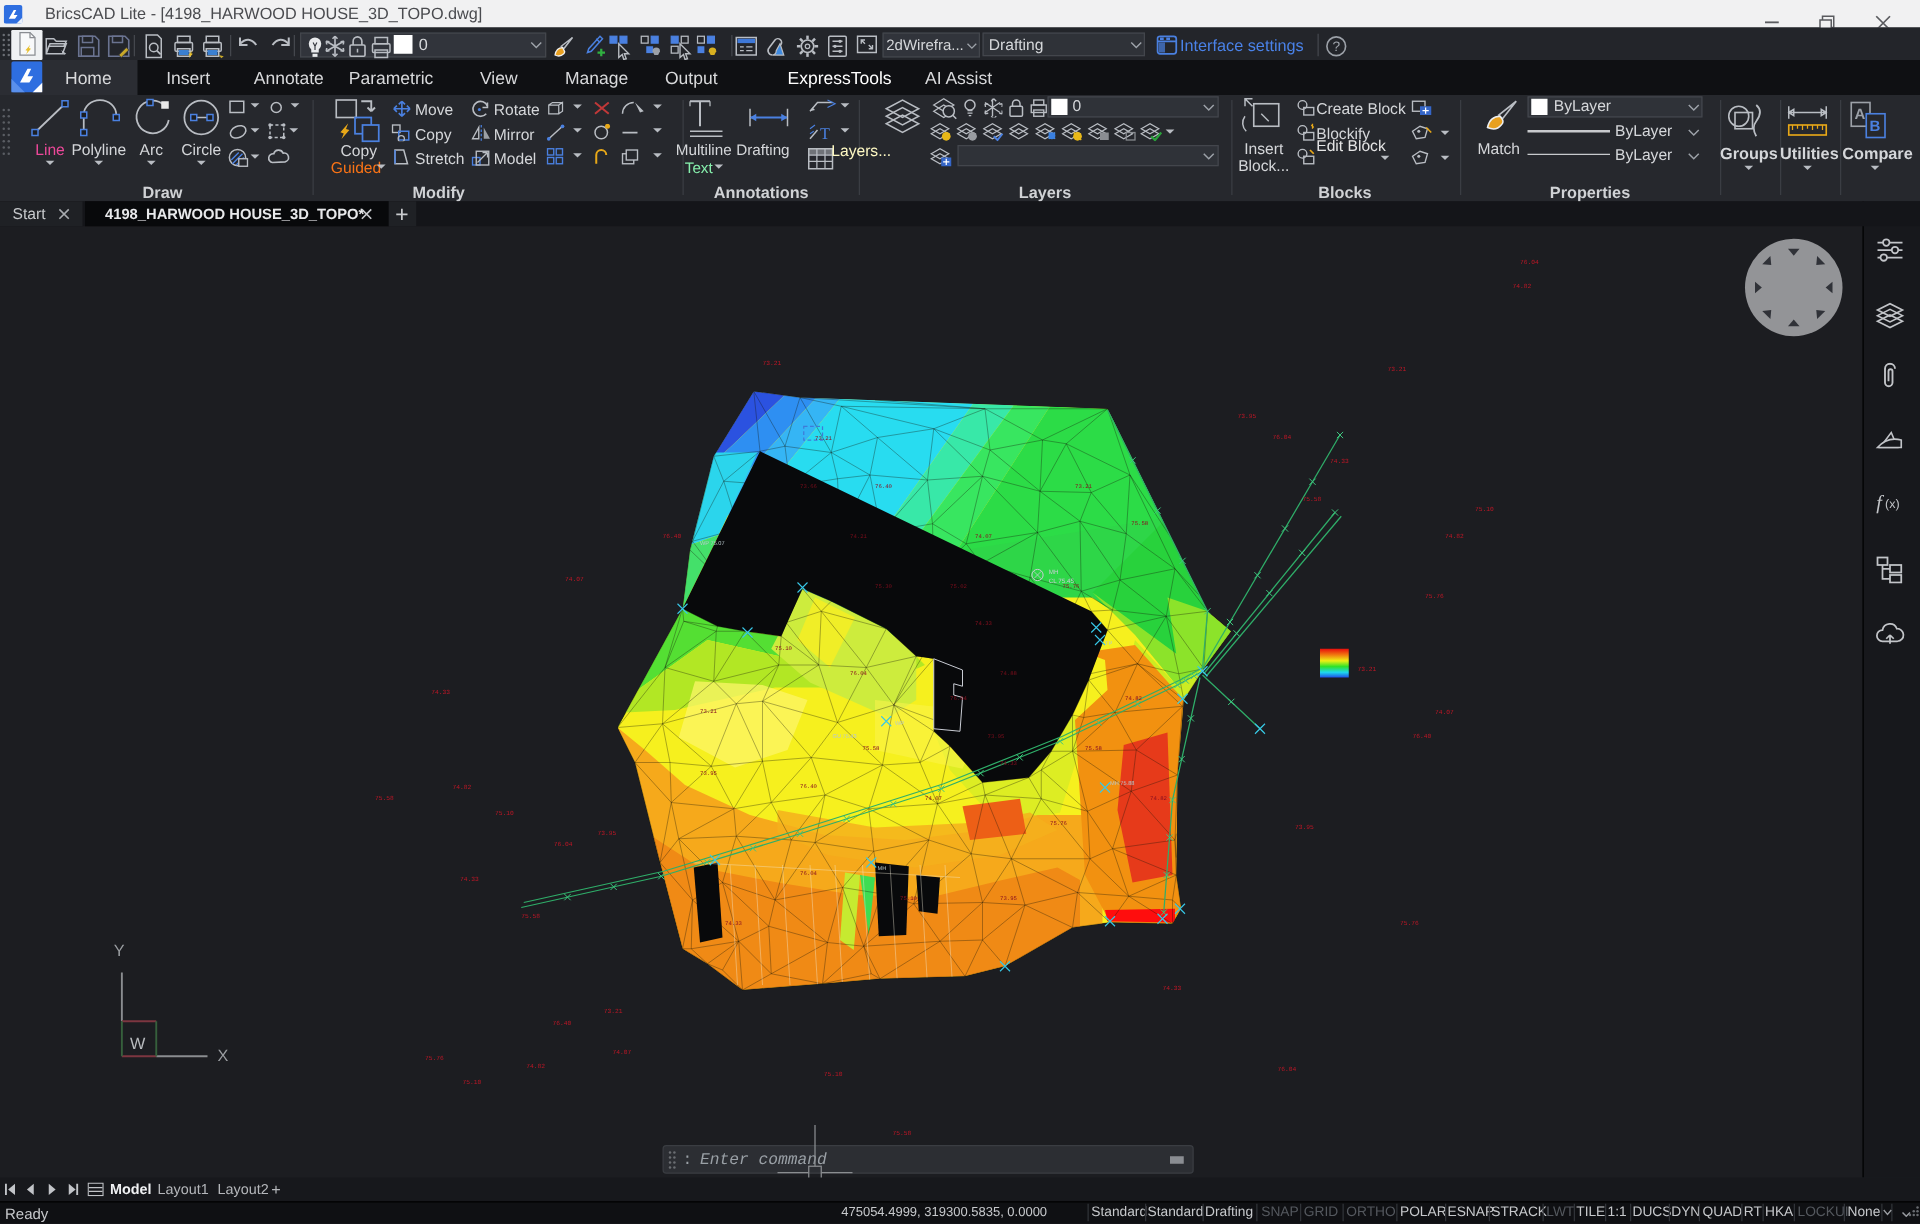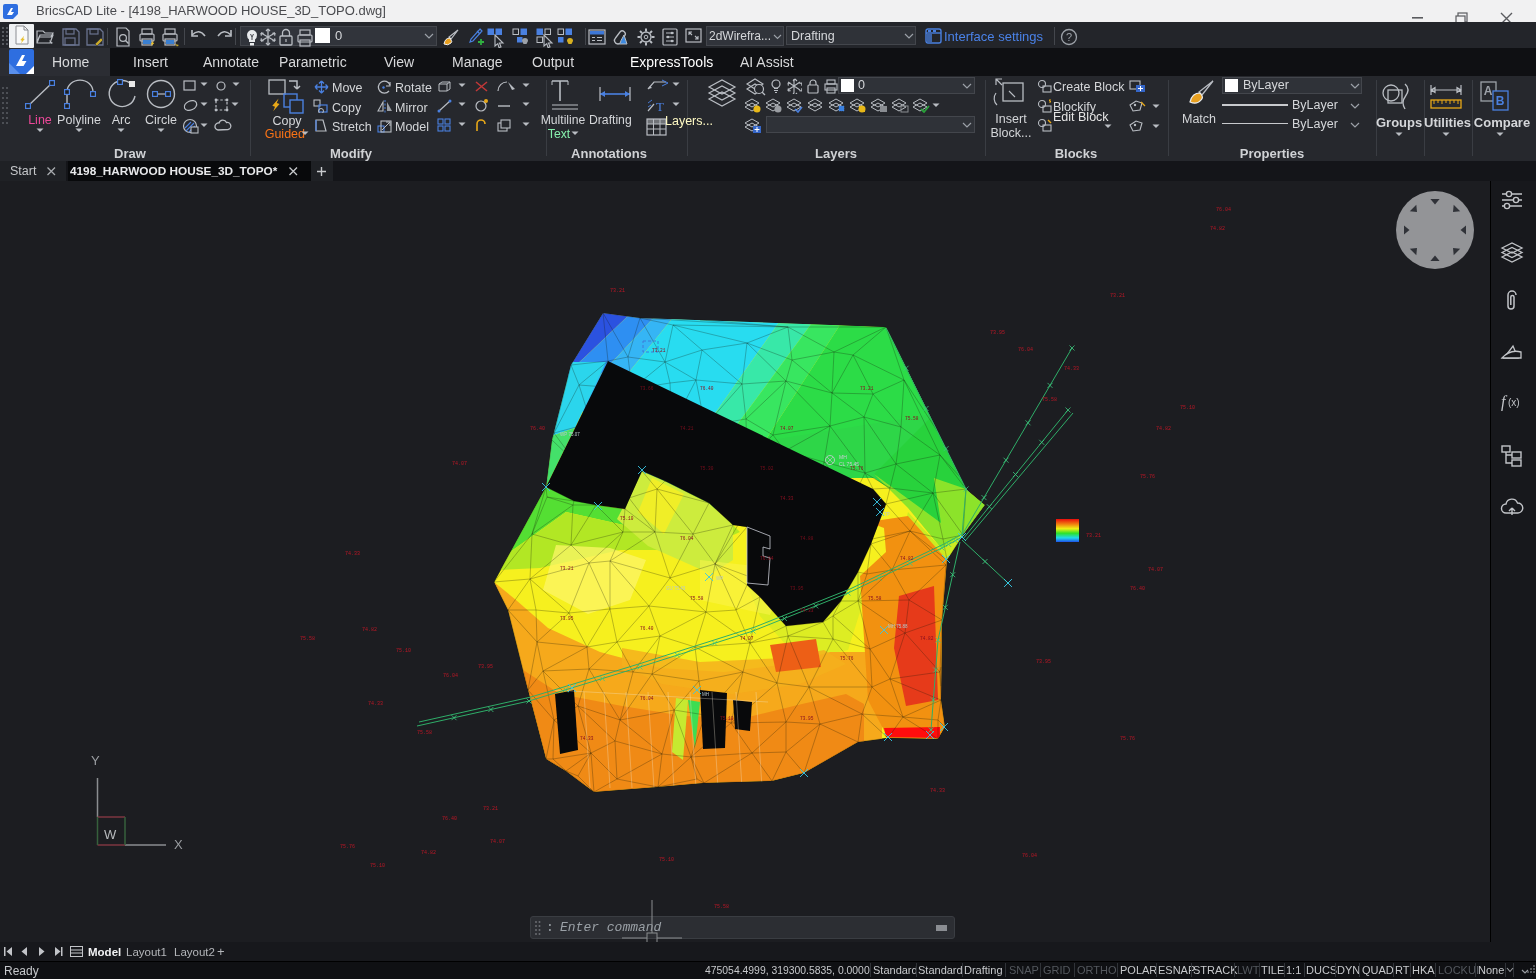--- a/index.html
+++ b/index.html
@@ -1477,21 +1477,21 @@
 <svg style="position:absolute;left:1496px;top:132px" width="8" height="6" viewBox="0 0 8 6">
       <path d="M0.5 0.5 L4 4 L7.5 0.5 Z" fill="#b9bdc3"></path>
     </svg>
 <div style="position:absolute;left:0;top:161px;width:1536px;height:20px;background:#141519"></div>
 <div style="position:absolute;left:0;top:161px;width:66px;height:20px;background:#1f2125"></div>
 <div style="position:absolute;left:10px;top:164px;font:12.5px 'Liberation Sans',sans-serif;color:#c6c8cb">Start</div>
 <svg style="position:absolute;left:46px;top:166px" width="11" height="11" viewBox="0 0 11 11">
       <path d="M1.5 1.5 L9 9 M9 1.5 L1.5 9" stroke="#a8abaf" stroke-width="1.3"></path>
     </svg>
 <div style="position:absolute;left:68px;top:161px;width:243px;height:20px;background:#08090b"></div>
-<div style="position:absolute;left:70px;top:164px;font:600 11.8px 'Liberation Sans',sans-serif;color:#e8e9eb">4198_HARWOOD HOUSE_3D_TOPO*</div>
+<div style="position:absolute;left:84px;top:164px;font:600 11.8px 'Liberation Sans',sans-serif;color:#e8e9eb">4198_HARWOOD HOUSE_3D_TOPO*</div>
 <svg style="position:absolute;left:288px;top:166px" width="11" height="11" viewBox="0 0 11 11">
       <path d="M1.5 1.5 L9 9 M9 1.5 L1.5 9" stroke="#c8cacd" stroke-width="1.3"></path>
     </svg>
 <div style="position:absolute;left:311px;top:161px;width:22px;height:20px;background:#1f2125"></div>
 <svg style="position:absolute;left:316px;top:166px" width="11" height="11" viewBox="0 0 11 11">
       <path d="M5.5 1 V10 M1 5.5 H10" stroke="#c8cacd" stroke-width="1.4"></path>
     </svg>
 <div style="position:absolute;left:0;top:942px;width:1536px;height:19px;background:#17181c"></div>
 <svg style="position:absolute;left:3px;top:946px" width="11" height="11" viewBox="0 0 11 11">
       <path d="M1 1 h1.5 v9 H1 z M9 1 L3.5 5.5 L9 10 Z" fill="#c2c4c8"></path>
@@ -1509,21 +1509,21 @@
 <svg style="position:absolute;left:70px;top:946px" width="13" height="11" viewBox="0 0 13 11">
       <rect x="0.5" y="0.5" width="12" height="10" fill="none" stroke="#c2c4c8"></rect>
       <path d="M1 4 h11 M1 7 h11" stroke="#c2c4c8"></path>
     </svg>
 <div style="position:absolute;left:88px;top:946px;font:700 11.5px 'Liberation Sans',sans-serif;color:#f0f1f3">Model</div>
 <div style="position:absolute;left:126px;top:946px;font:11.5px 'Liberation Sans',sans-serif;color:#b4b6ba">Layout1</div>
 <div style="position:absolute;left:174px;top:946px;font:11.5px 'Liberation Sans',sans-serif;color:#b4b6ba">Layout2</div>
 <div style="position:absolute;left:217px;top:944px;font:13px 'Liberation Sans',sans-serif;color:#b4b6ba">+</div>
 <div style="position:absolute;left:0;top:961px;width:1536px;height:18px;background:#0f1013;border-top:1px solid #000"></div>
 <div style="position:absolute;left:4px;top:964px;font:12px 'Liberation Sans',sans-serif;color:#c6c8cb">Ready</div>
-<div style="position:absolute;left:705px;top:965px;font:10.4px 'Liberation Sans',sans-serif;color:#c6c8cb">475054.4999, 319300.5835, 0.0000</div>
+<div style="position:absolute;left:673px;top:965px;font:10.4px 'Liberation Sans',sans-serif;color:#c6c8cb">475054.4999, 319300.5835, 0.0000</div>
 <div style="position:absolute;left:873px;top:964px;font:11px 'Liberation Sans',sans-serif;color:#c6c8cb">Standard</div>
 <div style="position:absolute;left:918px;top:964px;font:11px 'Liberation Sans',sans-serif;color:#c6c8cb">Standard</div>
 <div style="position:absolute;left:964px;top:964px;font:11px 'Liberation Sans',sans-serif;color:#c6c8cb">Drafting</div>
 <div style="position:absolute;left:1009px;top:964px;font:11px 'Liberation Sans',sans-serif;color:#54585e">SNAP</div>
 <div style="position:absolute;left:1043px;top:964px;font:11px 'Liberation Sans',sans-serif;color:#54585e">GRID</div>
 <div style="position:absolute;left:1077px;top:964px;font:11px 'Liberation Sans',sans-serif;color:#54585e">ORTHO</div>
 <div style="position:absolute;left:1120px;top:964px;font:11px 'Liberation Sans',sans-serif;color:#c6c8cb">POLAR</div>
 <div style="position:absolute;left:1158px;top:964px;font:11px 'Liberation Sans',sans-serif;color:#c6c8cb">ESNAP</div>
 <div style="position:absolute;left:1193px;top:964px;font:11px 'Liberation Sans',sans-serif;color:#c6c8cb">STRACK</div>
 <div style="position:absolute;left:1237px;top:964px;font:11px 'Liberation Sans',sans-serif;color:#54585e">LWT</div>

